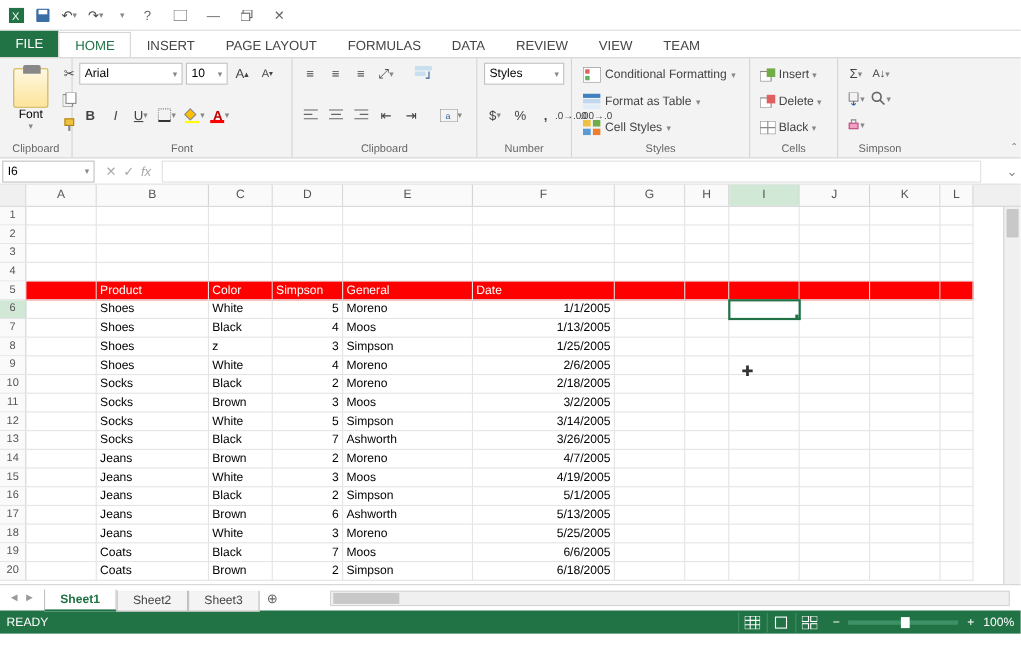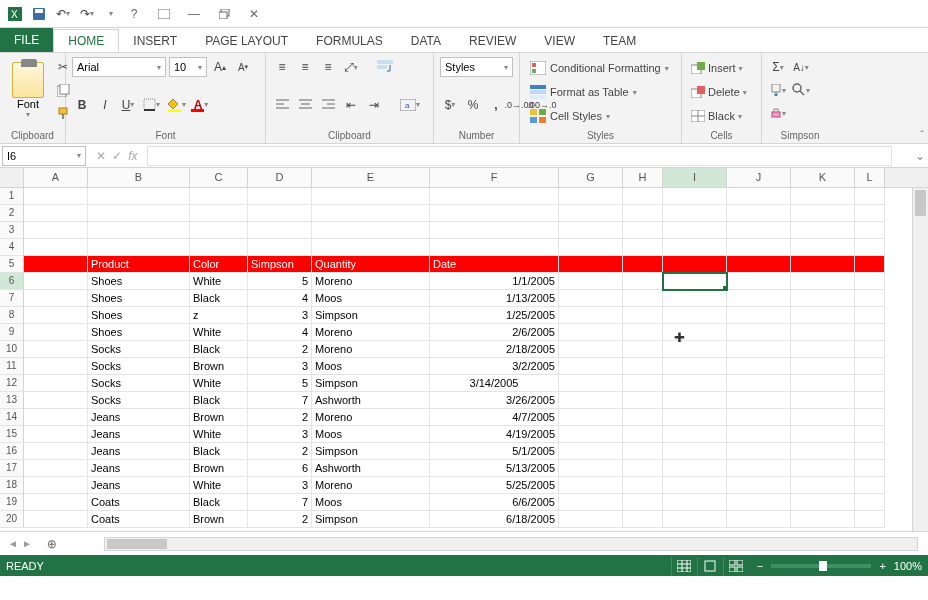--- a/index.html
+++ b/index.html
@@ -475,21 +475,21 @@
         <div class="cell" style="width: 64px;"></div>
         <div class="cell" style="width: 64px;"></div>
         <div class="cell" style="width: 30px;"></div>
       </div>
       <div class="grow hdr-row">
         <div class="rowh">5</div>
         <div class="cell" style="width: 64px;"></div>
         <div class="cell" style="width: 102px;">Product</div>
         <div class="cell" style="width: 58px;">Color</div>
         <div class="cell" style="width: 64px;">Simpson</div>
-        <div class="cell" style="width: 118px;">Quantity</div>
+        <div class="cell" style="width: 118px;">General</div>
         <div class="cell" style="width: 129px;">Date</div>
         <div class="cell" style="width: 64px;"></div>
         <div class="cell" style="width: 40px;"></div>
         <div class="cell" style="width: 64px;"></div>
         <div class="cell" style="width: 64px;"></div>
         <div class="cell" style="width: 64px;"></div>
         <div class="cell" style="width: 30px;"></div>
       </div>
       <div class="grow">
         <div class="rowh active">6</div>
@@ -581,21 +581,21 @@
         <div class="cell" style="width: 64px;"></div>
         <div class="cell" style="width: 30px;"></div>
       </div>
       <div class="grow">
         <div class="rowh">12</div>
         <div class="cell" style="width: 64px;"></div>
         <div class="cell" style="width: 102px;">Socks</div>
         <div class="cell" style="width: 58px;">White</div>
         <div class="cell r" style="width: 64px;">5</div>
         <div class="cell" style="width: 118px;">Simpson</div>
-        <div class="cell r" style="width: 129px; text-align: center;">3/14/2005</div>
+        <div class="cell r" style="width: 129px;">3/14/2005</div>
         <div class="cell" style="width: 64px;"></div>
         <div class="cell" style="width: 40px;"></div>
         <div class="cell" style="width: 64px;"></div>
         <div class="cell" style="width: 64px;"></div>
         <div class="cell" style="width: 64px;"></div>
         <div class="cell" style="width: 30px;"></div>
       </div>
       <div class="grow">
         <div class="rowh">13</div>
         <div class="cell" style="width: 64px;"></div>
@@ -717,20 +717,25 @@
         <div class="cell" style="width: 30px;"></div>
       </div>
     </div>
 </div>
 
 <div class="sheetbar">
   <div class="sheet-nav">
     <span>◄</span>
     <span>►</span>
   </div>
+  <div class="sheet-tabs" id="sheettabs">
+      <div class="stab active">Sheet1</div>
+      <div class="stab">Sheet2</div>
+      <div class="stab">Sheet3</div>
+    </div>
   <div class="stab-add">⊕</div>
   <div class="hscroll">
       <div class="thumb"></div>
     </div>
 </div>
 
 <div class="status">
   <span>READY</span>
   <div class="status-right">
     <div class="view-btns">

